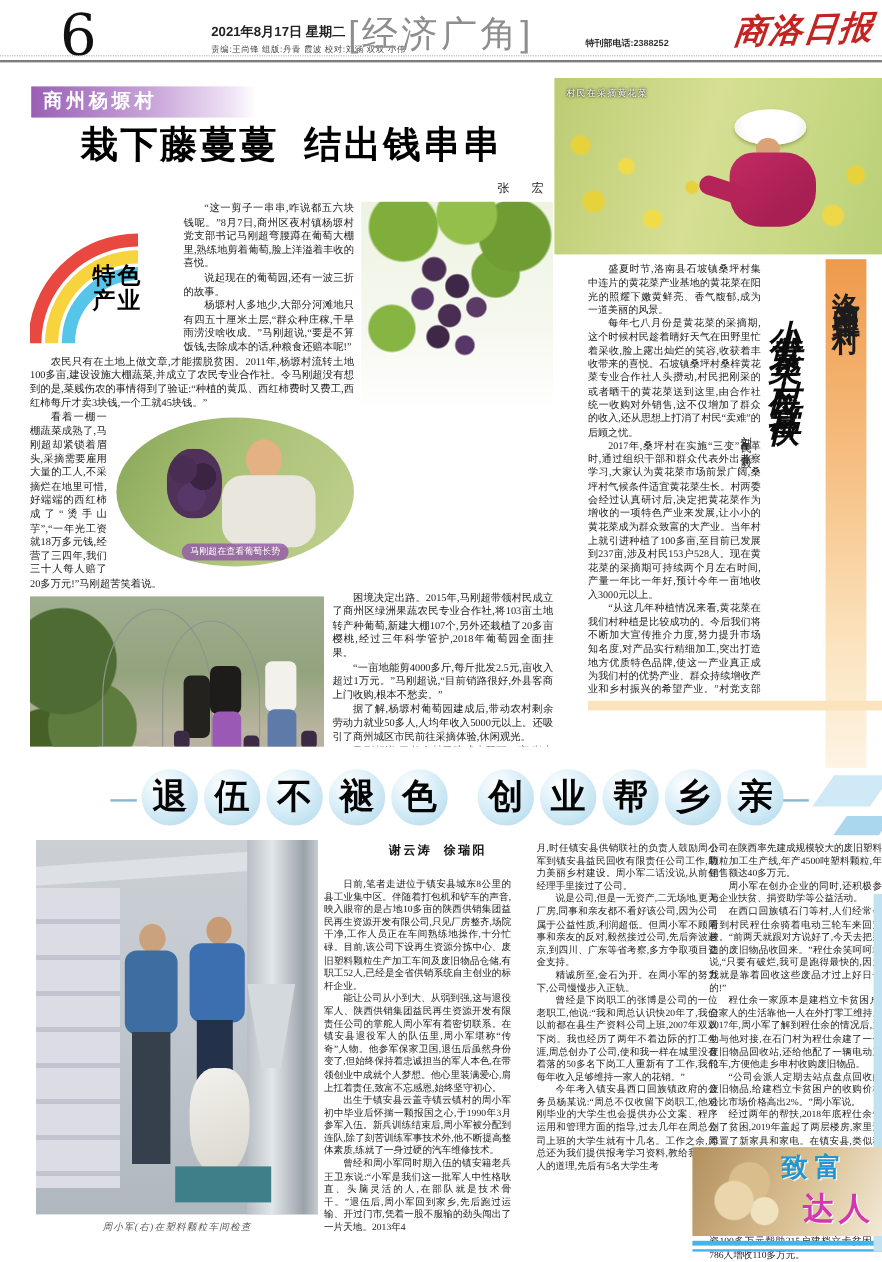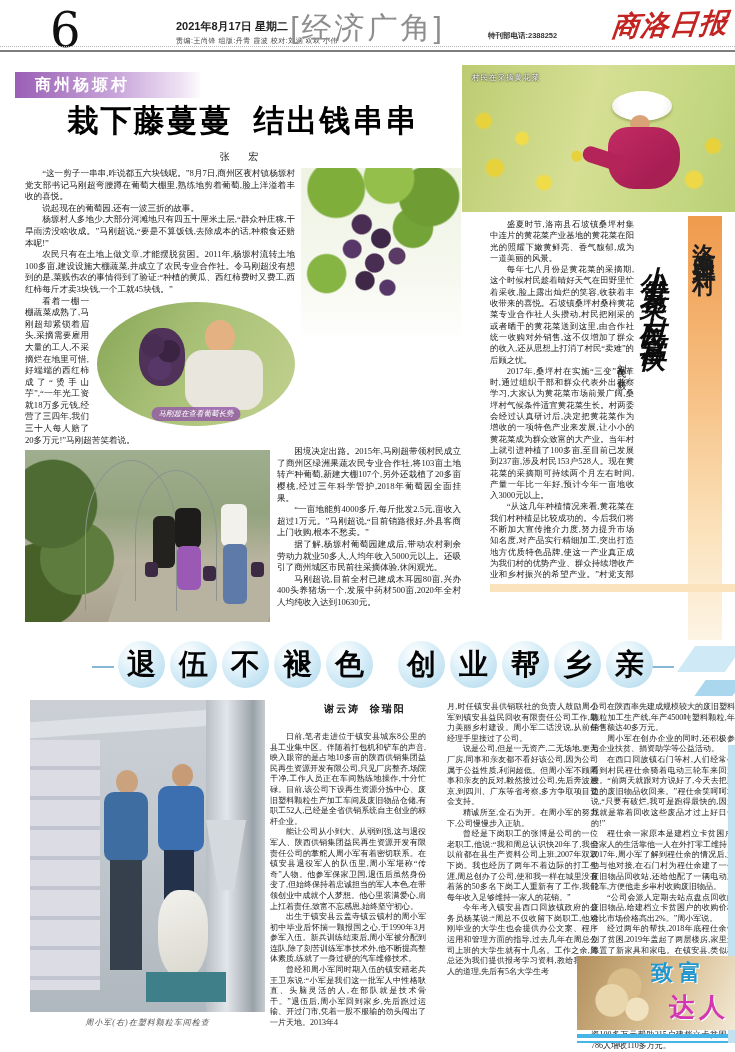--- a/index.html
+++ b/index.html
@@ -11,26 +11,26 @@
   .hdate{left:176px;top:19px;font-size:11px;font-weight:bold;font-family:"Liberation Sans",sans-serif;color:#222;}
   .heditors{left:176px;top:36px;font-size:7px;color:#444;letter-spacing:.5px;font-family:"Liberation Sans",sans-serif;}
   .hsection{left:250px;top:8px;width:235px;text-align:center;font-size:30px;color:#8e8e8e;
             font-family:"Liberation Sans",sans-serif;letter-spacing:3px;font-weight:400;}
   .hphone{left:488px;top:31px;font-size:7.5px;font-weight:bold;color:#333;font-family:"Liberation Sans",sans-serif;}
   .hmast{left:612px;top:6px;font-size:28px;font-weight:bold;font-style:italic;color:#c32422;
          font-family:"DejaVu Serif",serif;transform:skewX(-8deg) rotate(-2deg);letter-spacing:1px;}
   .ruleDot{left:0;top:46px;width:735px;border-top:1px dotted #b5b5b5;}
   .ruleSolid{left:0;top:50px;width:735px;height:2px;background:#7d7d7d;}
   
-  .kicker{left:15px;top:72px;width:185px;height:26px;line-height:26px;padding-left:20px;box-sizing:border-box;
+  .kicker{left:26px;top:72px;width:185px;height:26px;line-height:26px;padding-left:10px;box-sizing:border-box;
           background:linear-gradient(90deg,#9a5fb5 0%,#c9a6da 55%,#efe2f5 90%,#fdfbfe 100%);
           color:#fff;font-size:16px;font-weight:bold;font-family:"Liberation Sans",sans-serif;letter-spacing:3px;}
   .gtitle{left:25px;top:100px;width:436px;text-align:center;font-size:31px;font-weight:bold;color:#000;
           font-family:"Liberation Sans",sans-serif;letter-spacing:2px;white-space:pre;}
-  .gauthor{left:25px;top:150px;width:436px;text-align:center;font-size:10px;letter-spacing:8px;color:#222;}
+  .gauthor{left:25px;top:150px;width:436px;text-align:right;font-size:10px;letter-spacing:8px;color:#222;}
   .flow{left:25px;top:168px;width:436px;height:454px;overflow:hidden;font-size:8.6px;line-height:11.6px;
         text-align:justify;}
   .flow p{margin:0;text-indent:2em;}
   .rainbow{float:left;width:120px;height:98px;margin:22px 8px 4px 0;position:relative;}
   .rainbow .rtxt{position:absolute;left:52px;top:30px;font-family:"Liberation Sans",sans-serif;
                  font-size:19px;font-weight:bold;line-height:21px;color:#000;letter-spacing:2px;}
   .ph-grapes{float:right;width:160px;height:176px;margin:0 0 4px 6px;position:relative;
     background:
       radial-gradient(circle at 22% 12%,#7fae3b 0 14%,rgba(0,0,0,0) 15%),
       radial-gradient(circle at 55% 6%,#93bf4a 0 13%,rgba(0,0,0,0) 14%),
@@ -39,21 +39,21 @@
       radial-gradient(circle at 50% 40%,#3f2747 0 7%,rgba(0,0,0,0) 8%),
       radial-gradient(circle at 32% 46%,#563768 0 6%,rgba(0,0,0,0) 7%),
       radial-gradient(circle at 46% 54%,#4a2d52 0 7%,rgba(0,0,0,0) 8%),
       radial-gradient(circle at 60% 50%,#5c3a66 0 6%,rgba(0,0,0,0) 7%),
       radial-gradient(circle at 40% 64%,#3f2747 0 6%,rgba(0,0,0,0) 7%),
       radial-gradient(circle at 54% 68%,#563768 0 5%,rgba(0,0,0,0) 6%),
       radial-gradient(circle at 70% 34%,#74a337 0 12%,rgba(0,0,0,0) 13%),
       radial-gradient(circle at 16% 60%,#86b544 0 11%,rgba(0,0,0,0) 12%),
       linear-gradient(180deg,#eef3e2 0%,#f6f8ef 60%,#ffffff 100%);}
   .ph-circle{float:right;width:198px;height:124px;margin:6px 0 4px 8px;border-radius:50%;position:relative;
-    overflow:hidden;background:linear-gradient(120deg,#87a656 0%,#a9c177 45%,#c2d18f 100%);font-style:italic;}
+    overflow:hidden;background:linear-gradient(120deg,#87a656 0%,#a9c177 45%,#c2d18f 100%);}
   .ph-circle .face{position:absolute;left:108px;top:18px;width:30px;height:34px;border-radius:50%;background:#e4b183;}
   .ph-circle .shirt{position:absolute;left:88px;top:48px;width:78px;height:60px;border-radius:18px;background:#e9e6de;}
   .ph-circle .cluster{position:absolute;left:42px;top:26px;width:46px;height:58px;border-radius:45%;
     background:radial-gradient(circle at 30% 30%,#4a2d52 0 22%,rgba(0,0,0,0) 23%),
                radial-gradient(circle at 65% 40%,#3b2343 0 24%,rgba(0,0,0,0) 25%),
                radial-gradient(circle at 45% 70%,#563768 0 24%,rgba(0,0,0,0) 25%),#4f3159;}
   .capPill{position:absolute;left:50%;bottom:5px;transform:translateX(-50%);white-space:nowrap;
            background:rgba(146,86,168,.8);color:#fff;font-size:7.5px;padding:1px 7px;border-radius:8px;}
   .ph-wide{float:left;width:245px;height:180px;margin:4px 7px 2px 0;position:relative;overflow:hidden;
     background:linear-gradient(180deg,#9fae8e 0%,#93a37e 35%,#b9b4a0 62%,#a79f8b 100%);}
@@ -159,20 +159,31 @@
   <div class="abs hphone">特刊部电话:2388252</div>
   <div class="abs hmast">商洛日报</div>
   <div class="abs ruleDot"></div>
   <div class="abs ruleSolid"></div>
 
   <div class="abs kicker">商州杨塬村</div>
   <div class="abs gtitle">栽下藤蔓蔓  结出钱串串</div>
   <div class="abs gauthor">张 宏</div>
 
   <div class="abs flow">
+    <div class="rainbow">
+      <svg width="120" height="98" viewBox="0 0 120 98">
+        <path d="M4,96 A86,86 0 0 1 90,10" stroke="#e8483f" stroke-width="11" fill="none"></path>
+        <path d="M18,96 A72,72 0 0 1 90,24" stroke="#f7d33e" stroke-width="11" fill="none"></path>
+        <path d="M32,96 A58,58 0 0 1 90,38" stroke="#56c5ea" stroke-width="11" fill="none"></path>
+      </svg>
+      <div class="rtxt">
+        <div>特色</div>
+        <div>产业</div>
+      </div>
+    </div>
     <div class="ph-grapes"></div>
     <p>“这一剪子一串串,咋说都五六块钱呢。”8月7日,商州区夜村镇杨塬村党支部书记马刚超弯腰蹲在葡萄大棚里,熟练地剪着葡萄,脸上洋溢着丰收的喜悦。</p>
     <p>说起现在的葡萄园,还有一波三折的故事。</p>
     <p>杨塬村人多地少,大部分河滩地只有四五十厘米土层,“群众种庄稼,干旱雨涝没啥收成。”马刚超说,“要是不算饭钱,去除成本的话,种粮食还赔本呢!”</p>
     <p>农民只有在土地上做文章,才能摆脱贫困。2011年,杨塬村流转土地100多亩,建设设施大棚蔬菜,并成立了农民专业合作社。令马刚超没有想到的是,菜贱伤农的事情得到了验证:“种植的黄瓜、西红柿费时又费工,西红柿每斤才卖3块钱,一个工就45块钱。”</p>
     <div class="ph-circle">
       <div class="cluster"></div>
       <div class="face"></div>
       <div class="shirt"></div>
       <div class="capPill">马刚超在查看葡萄长势</div>

